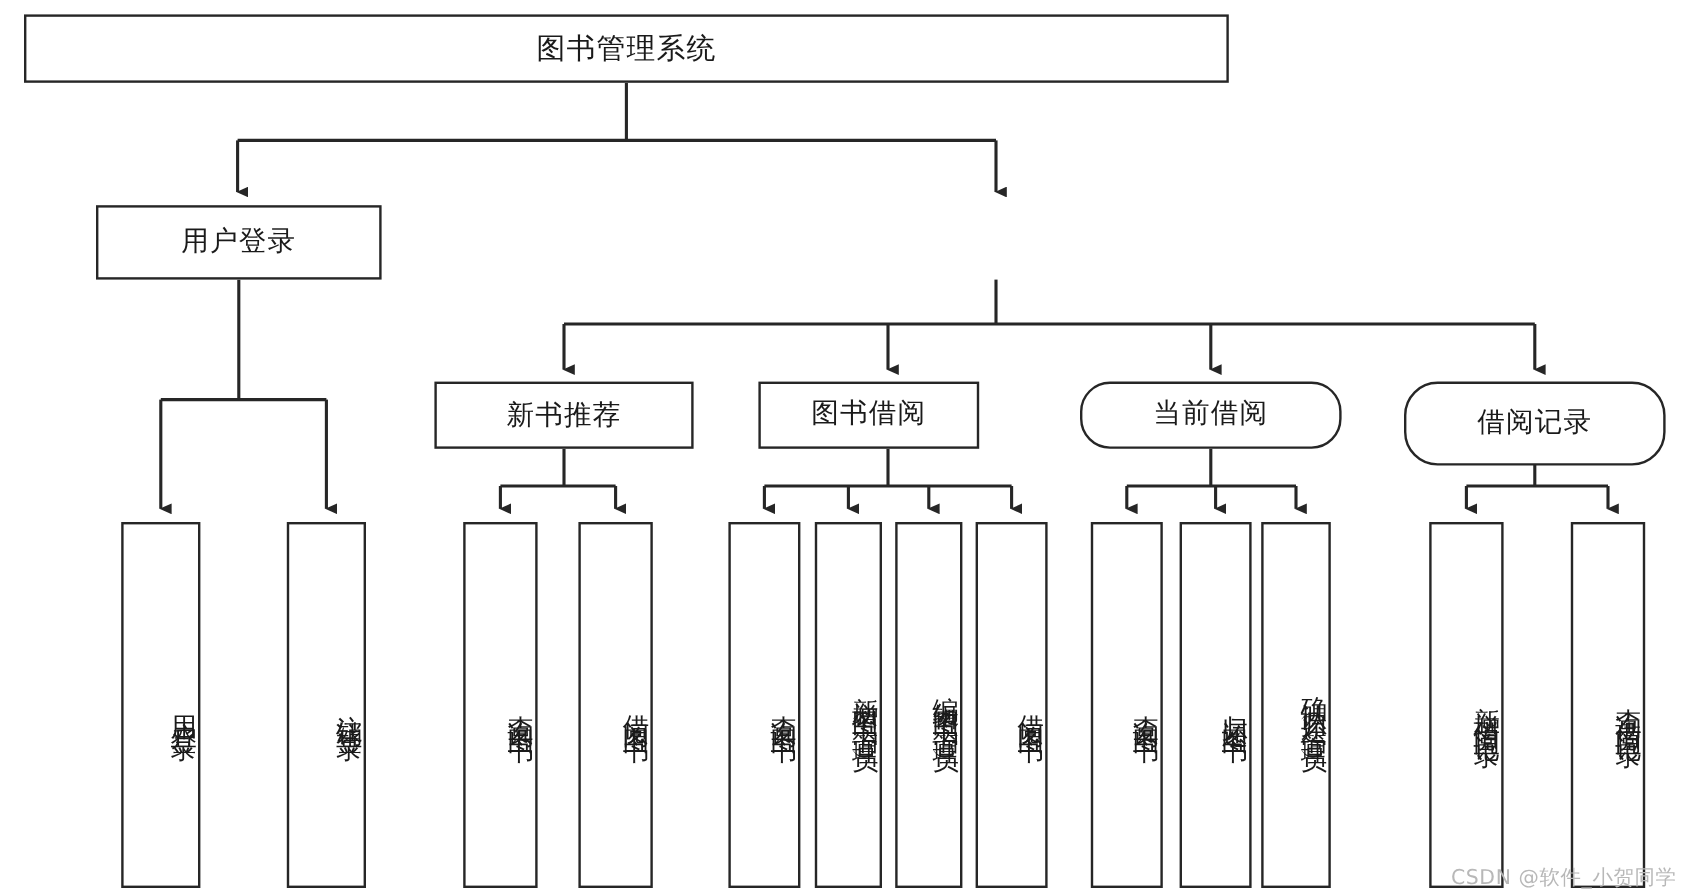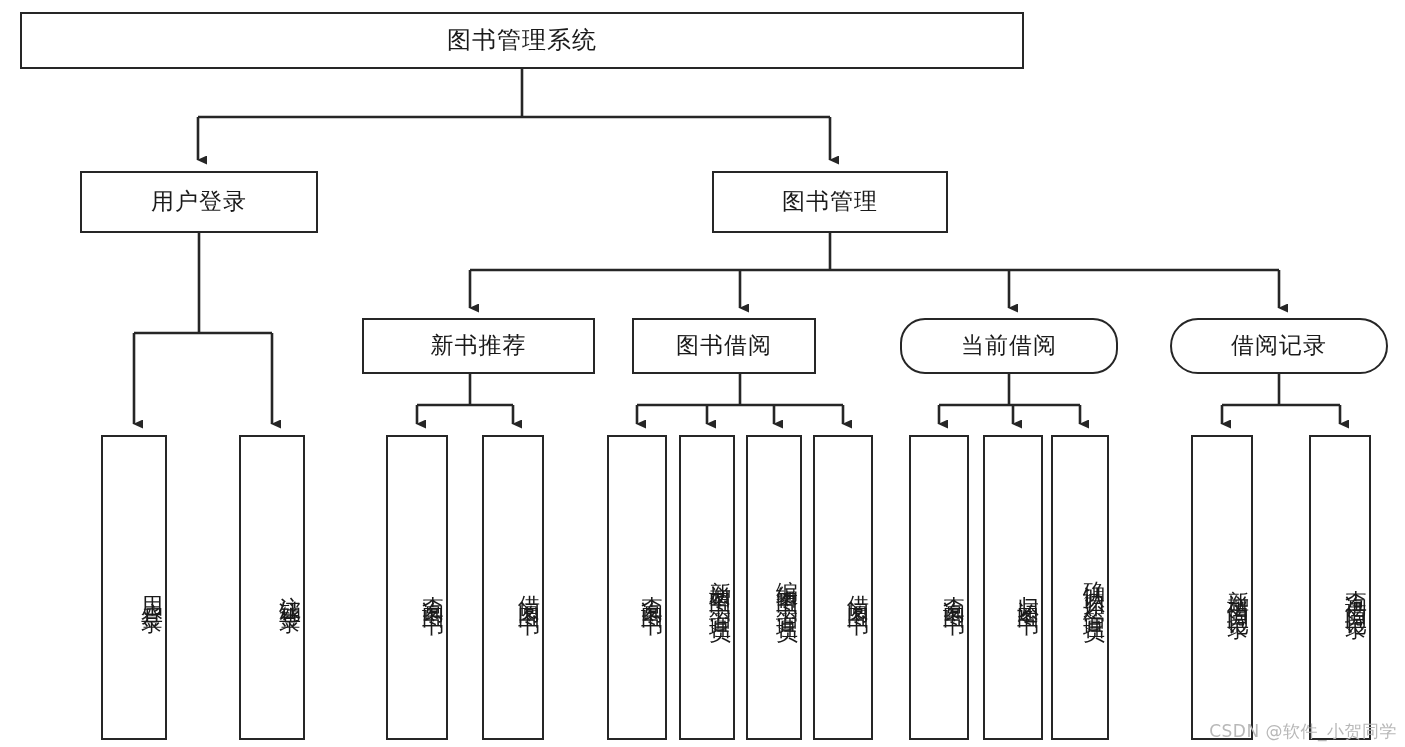--- a/index.html
+++ b/index.html
@@ -120,26 +120,25 @@
       <path d="M1279,374 L1279,405"></path>
       <path d="M1222,405 L1340,405"></path>
       <path d="M1222,405 L1222,424" marker-end="url(#arrow)"></path>
       <path d="M1340,405 L1340,424" marker-end="url(#arrow)"></path>
     </g>
   </svg>
 
   <div class="node node-h node-title" id="title-node" style="left: 20px; top: 12px; width: 1004px; height: 57px;">图书管理系统</div>
 
   <div class="node node-h" id="l2-0" style="left: 80px; top: 171px; width: 238px; height: 62px;">用户登录</div>
-  <div class="node node-h" id="l2-1" style="left: 712px; top: 171px; width: 236px; height: 62px;">图书管理</div>
 
-  <div class="node node-h" id="l3-0" style="left: 362px; top: 318px; width: 233px; height: 56px; font-family: Liberation Serif, serif;">新书推荐</div>
+  <div class="node node-h" id="l3-0" style="left: 362px; top: 318px; width: 216px; height: 56px; font-family: Liberation Serif, serif;">新书推荐</div>
   <div class="node node-h" id="l3-1" style="left: 632px; top: 318px; width: 184px; height: 56px;">图书借阅</div>
   <div class="node node-h" id="l3-2" style="left: 900px; top: 318px; width: 218px; height: 56px; border-radius: 25px;">当前借阅</div>
-  <div class="node node-h" id="l3-3" style="left: 1170px; top: 318px; width: 218px; height: 56px; border-radius: 28px;">借阅记录</div>
+  <div class="node node-h" id="l3-3" style="left: 1170px; top: 318px; width: 218px; height: 70px; border-radius: 28px;">借阅记录</div>
 
   <div class="node node-v" id="lf-0" style="left: 101px; top: 435px; width: 66px; height: 305px;">用户登录</div>
   <div class="node node-v" id="lf-1" style="left: 239px; top: 435px; width: 66px; height: 305px;">注销登录</div>
   <div class="node node-v" id="lf-2" style="left: 386px; top: 435px; width: 62px; height: 305px;">查询图书</div>
   <div class="node node-v" id="lf-3" style="left: 482px; top: 435px; width: 62px; height: 305px;">借阅图书</div>
   <div class="node node-v" id="lf-4" style="left: 607px; top: 435px; width: 60px; height: 305px;">查询图书</div>
   <div class="node node-v start-top" id="lf-5" style="left: 679px; top: 435px; width: 56px; height: 305px;">新增图书（管理员）</div>
   <div class="node node-v start-top" id="lf-6" style="left: 746px; top: 435px; width: 56px; height: 305px;">编辑图书（管理员）</div>
   <div class="node node-v" id="lf-7" style="left: 813px; top: 435px; width: 60px; height: 305px;">借阅图书</div>
   <div class="node node-v" id="lf-8" style="left: 909px; top: 435px; width: 60px; height: 305px;">查询图书</div>

